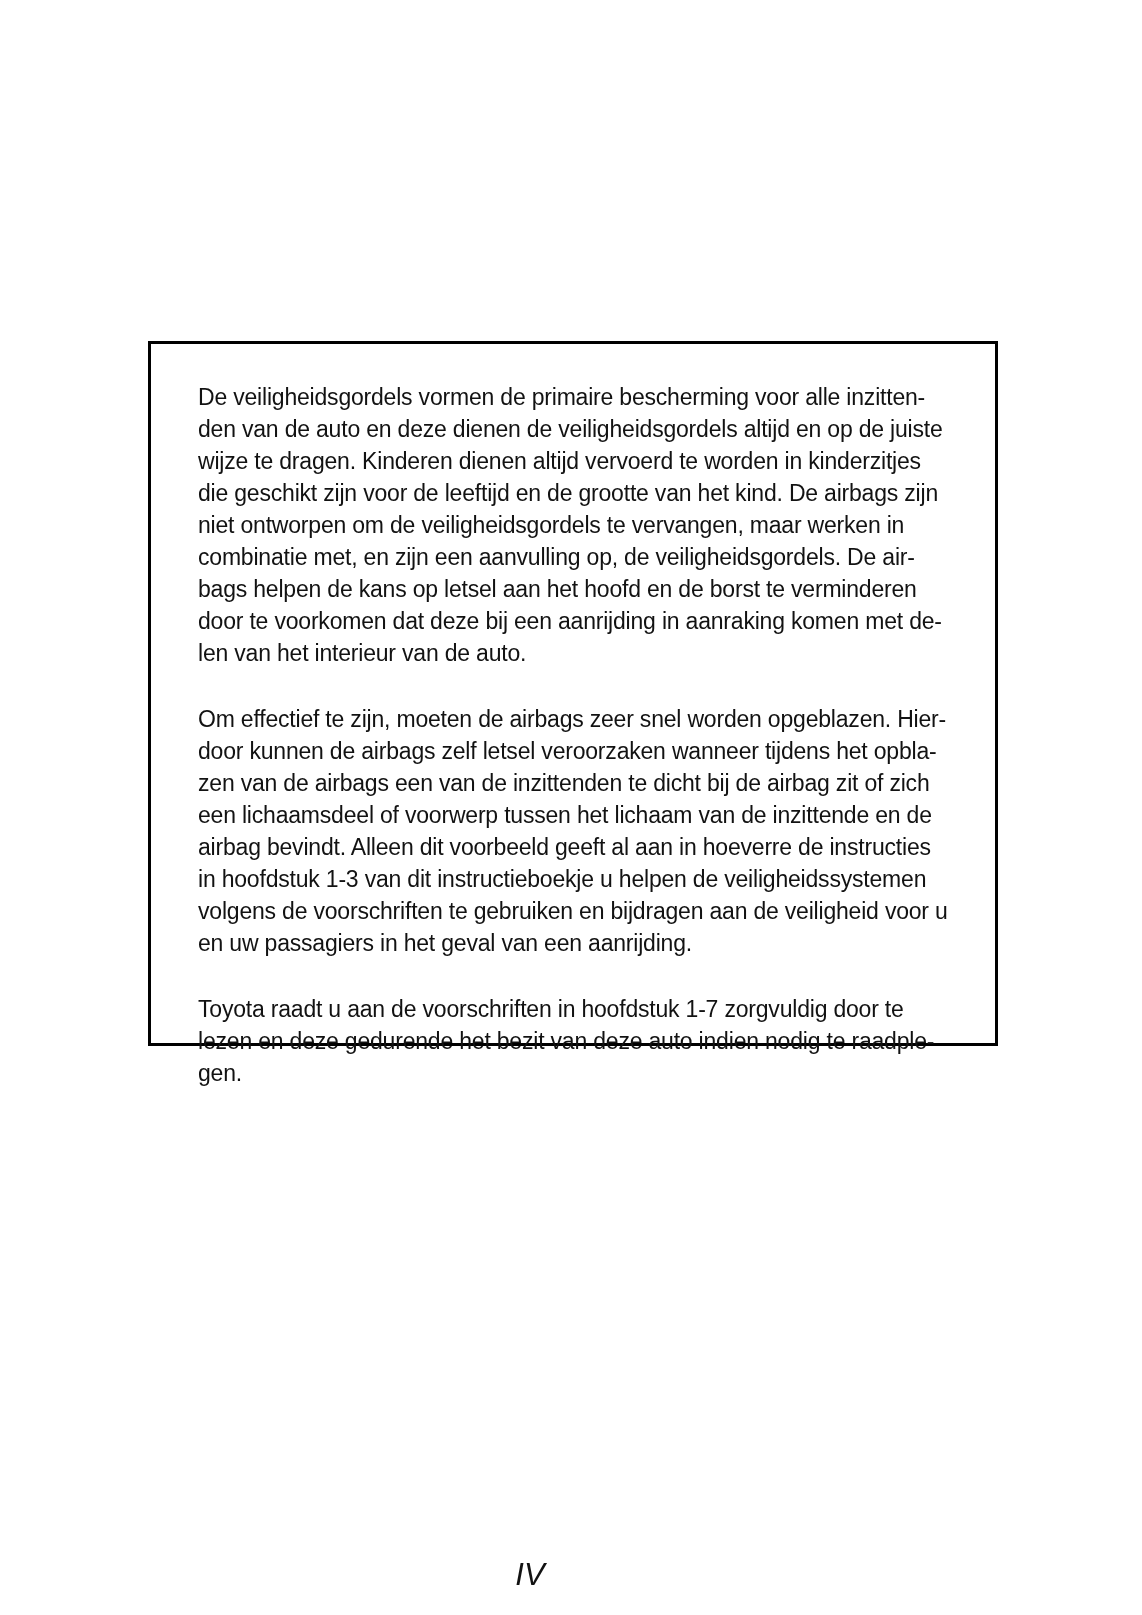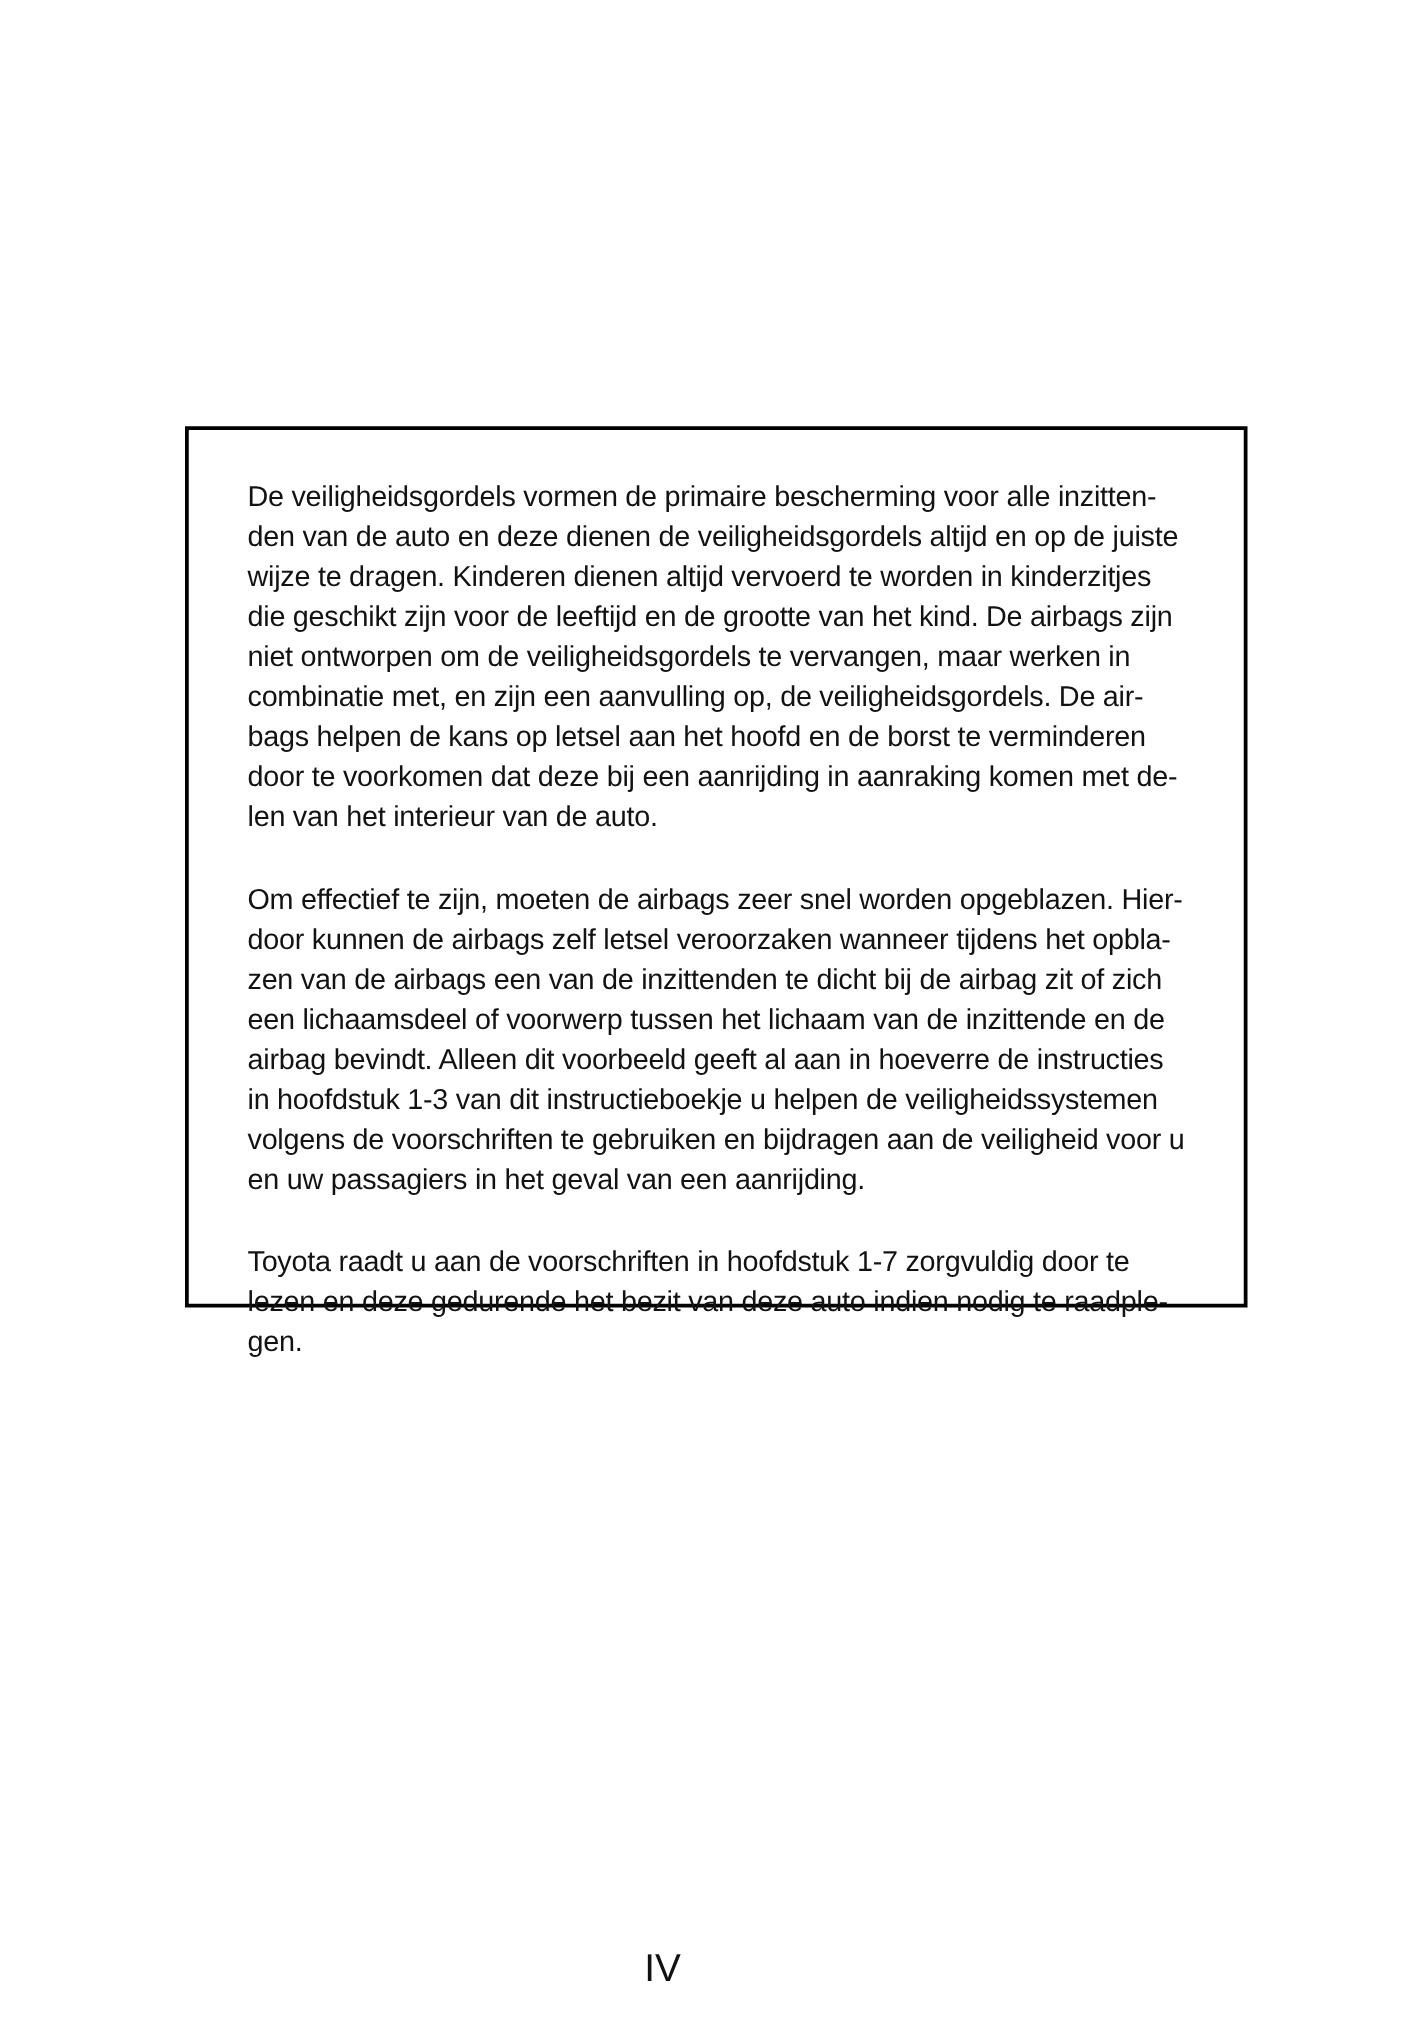--- a/index.html
+++ b/index.html
@@ -37,20 +37,21 @@
   .paragraph:last-child { margin-bottom: 0; }
   .page-number {
     position: absolute;
     left: 0;
     top: 1522px;
     width: 1012px;
     text-align: center;
     font-size: 31px;
     line-height: 34px;
     color: #121212;
+    font-style: italic;
   }
 </style>
 </head>
 <body>
 
 <div class="page">
 
   <div class="warning-box">
     <p class="paragraph">De veiligheidsgordels vormen de primaire bescherming voor alle inzitten-
 den van de auto en deze dienen de veiligheidsgordels altijd en op de juiste

